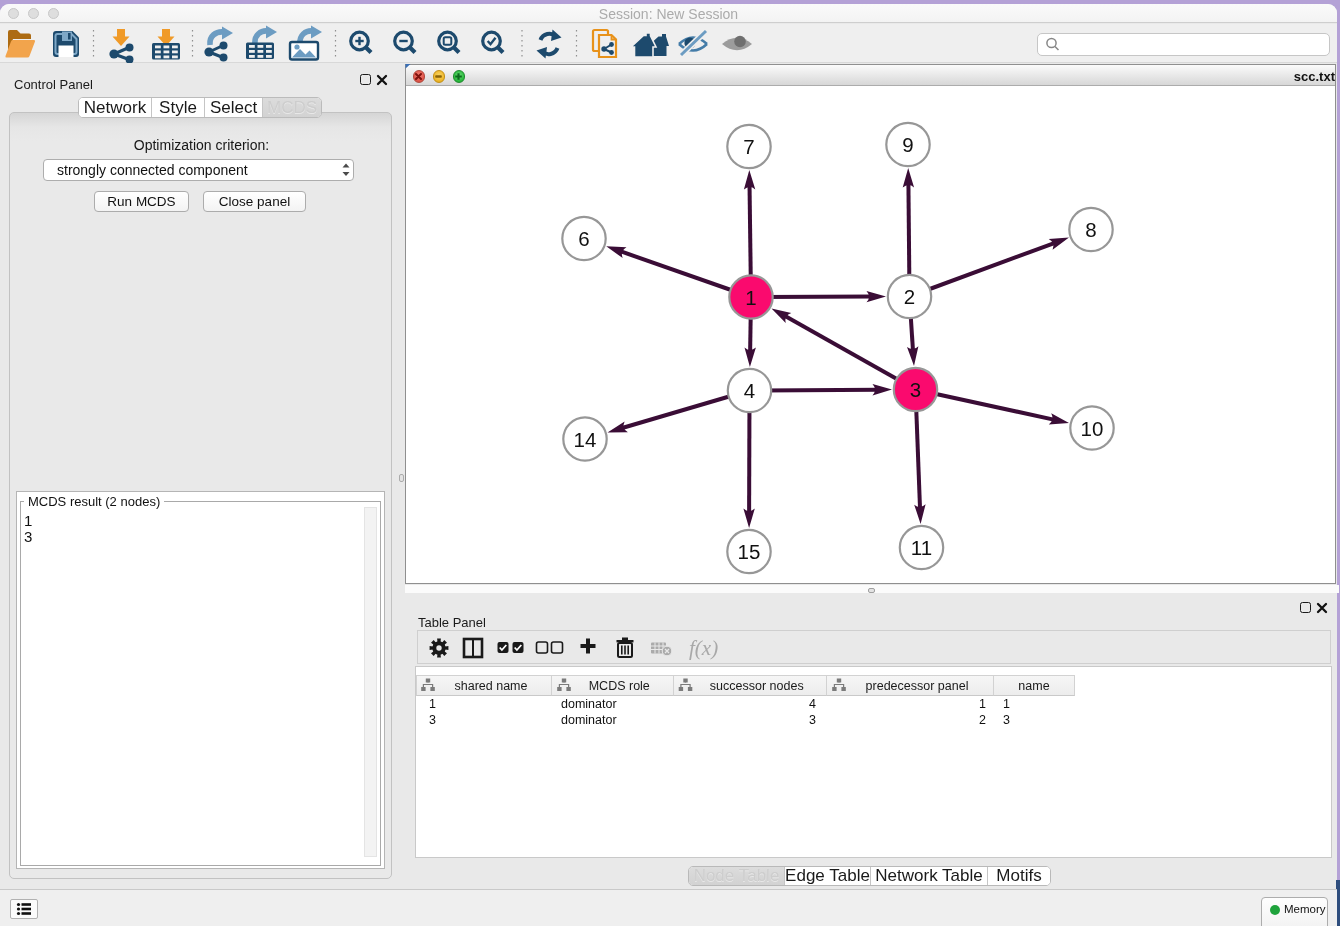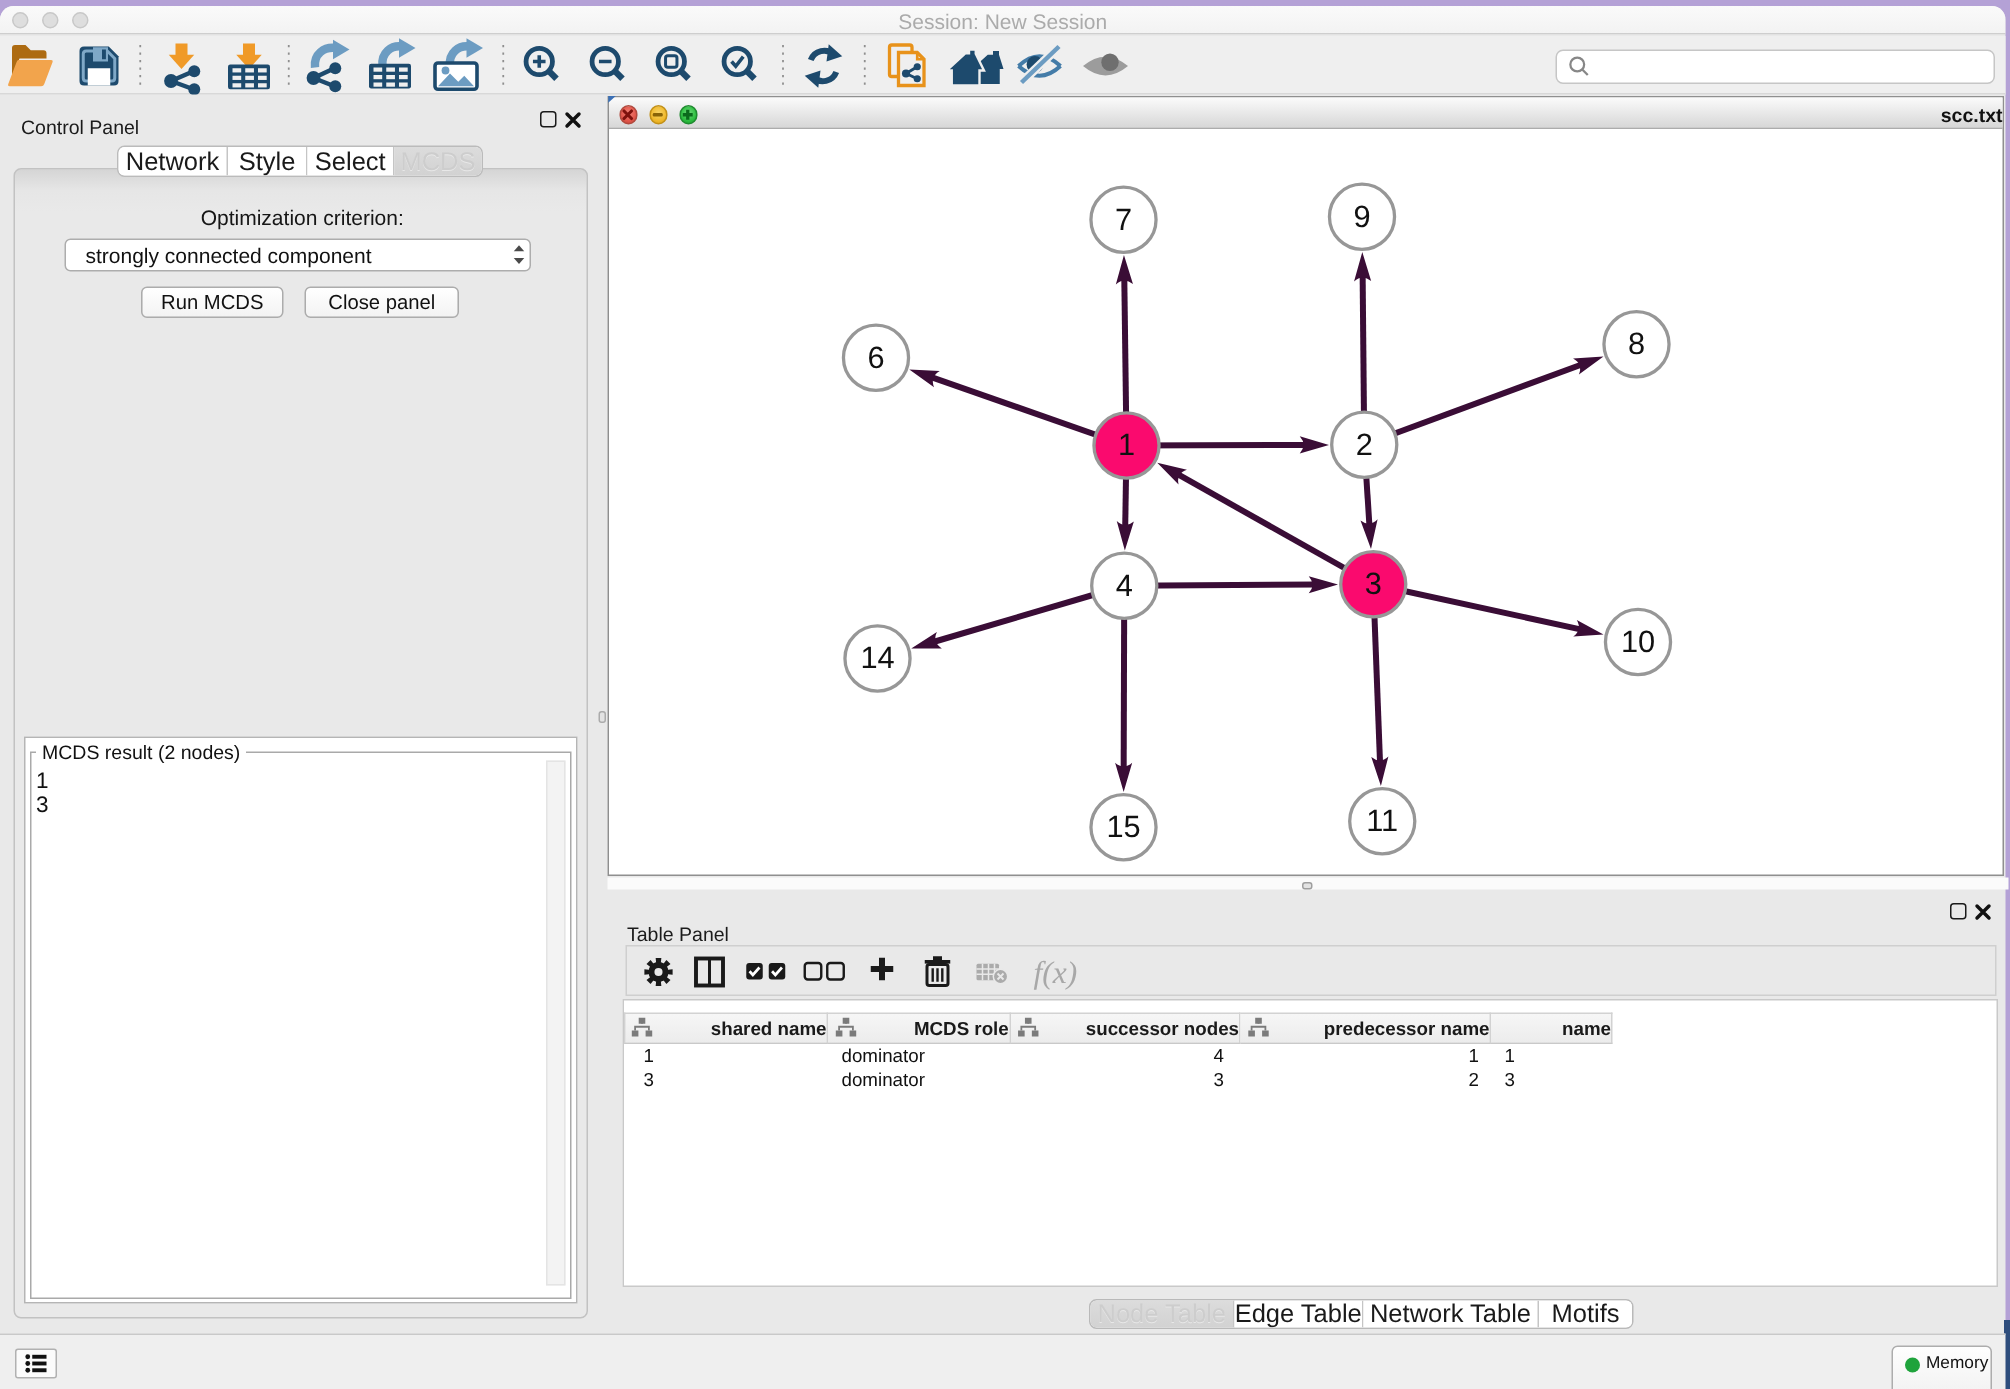--- a/index.html
+++ b/index.html
@@ -32,24 +32,24 @@
 #mcds-legend{position:absolute;left:3px;top:-8px;background:#fff;padding:0 4px;font-size:13px;color:#111;white-space:nowrap;}
 #mcds-sb{position:absolute;left:347px;top:15px;width:13px;height:350px;background:#F3F3F3;border:1px solid #E4E4E4;}
 .mcds-item{position:absolute;left:7px;font-size:15px;color:#111;}
 #netframe{position:absolute;left:405px;top:64px;width:931px;height:520px;border:1px solid #8F8F8F;background:#fff;}
 #net-titlebar{position:absolute;left:0;top:0;width:929px;height:21px;background:linear-gradient(#FBFBFB,#D7D7D7);border-bottom:1px solid #ACACAC;}
 #net-titlebar .txt{position:absolute;left:0;top:3.5px;width:100%;text-align:right;font-size:13px;font-weight:bold;color:#111;}
 .tlight{position:absolute;top:5px;width:12.5px;height:12.5px;border-radius:50%;}
 #tp-title{position:absolute;left:418px;top:600px;font-size:13px;color:#1b1b1b;margin-top:15px;}
 #tp-toolbar{position:absolute;left:417px;top:630px;width:914px;height:34px;border:1px solid #CFCFCF;}
 #tp-table{position:absolute;left:415px;top:666px;width:917px;height:192px;background:#fff;border:1px solid #C9C9C9;}
-.hcell{position:absolute;top:8px;height:21px;background:linear-gradient(#F6F6F6,#ECECEC);border-right:1px solid #D2D2D2;border-top:1px solid #D2D2D2;border-bottom:1px solid #C9C9C9;font-size:12.5px;color:#1a1a1a;text-align:right;line-height:20px;font-weight:bold;}
+.hcell{position:absolute;top:8px;height:21px;background:linear-gradient(#F6F6F6,#ECECEC);border-right:1px solid #D2D2D2;border-top:1px solid #D2D2D2;border-bottom:1px solid #C9C9C9;font-size:12.5px;color:#1a1a1a;text-align:center;line-height:20px;}
 .hcell:first-child{border-left:1px solid #D2D2D2;}
 .rcell{position:absolute;font-size:12.5px;color:#111;height:16px;line-height:16px;}
-#btabs{position:absolute;left:726px;top:866px;height:20px;display:flex;border:1px solid #B9B9B9;border-radius:5px;overflow:hidden;background:#fff;z-index:5;}
+#btabs{position:absolute;left:688px;top:866px;height:20px;display:flex;border:1px solid #B9B9B9;border-radius:5px;overflow:hidden;background:#fff;z-index:5;}
 #btabs .tab{line-height:18px;}
 </style></head><body>
 <div id="win"></div>
 <div id="corner-bl"></div>
 <div id="corner-br"></div>
 <div id="titlebar">
  <div class="tl" style="left:8px;"></div>
     <div class="tl" style="left:28px;"></div>
     <div class="tl" style="left:48px;"></div>
  <div id="title-txt">Session: New Session</div>
@@ -304,21 +304,21 @@
     <line x1="659" y1="642.5" x2="659" y2="653.5" stroke="#E9E9E9" stroke-width="1"></line>
     <line x1="663" y1="642.5" x2="663" y2="653.5" stroke="#E9E9E9" stroke-width="1"></line>
     <circle cx="667" cy="651" r="4.8" fill="#ABABAB" stroke="#E9E9E9" stroke-width="1"></circle>
     <path d="M665 649 l4 4 M669 649 l-4 4" stroke="#E9E9E9" stroke-width="1.3"></path>
     <text x="689" y="655" font-family="Liberation Serif, serif" font-style="italic" font-size="21" fill="#A8A8A8">f(x)</text>
   </svg>
 <div id="tp-table">
 <div class="hcell" style="left:0px;width:136px;padding-left:14px;">shared name</div>
 <div class="hcell" style="left:136px;width:121.5px;padding-left:14px;">MCDS role</div>
 <div class="hcell" style="left:257.5px;width:153.5px;padding-left:14px;">successor nodes</div>
-<div class="hcell" style="left:411px;width:167px;padding-left:14px;">predecessor name</div>
+<div class="hcell" style="left:411px;width:167px;padding-left:14px;">predecessor panel</div>
 <div class="hcell" style="left:578px;width:81px;padding-left:0px;">name</div>
 <svg style="position:absolute;left:0;top:0;" width="917" height="40" viewBox="0 0 917 40">
       <g transform="translate(12 18.5)" fill="#7B7B7B">
         <rect x="-2.2" y="-7" width="4.4" height="4"></rect>
         <rect x="-6.8" y="1.5" width="4.4" height="4"></rect>
         <rect x="2.4" y="1.5" width="4.4" height="4"></rect>
         <path d="M-4.6 1.5 v-2.5 h9.2 v2.5 M0 -3 v-2" fill="none" stroke="#7B7B7B" stroke-width="1.2"></path>
       </g>
       <g transform="translate(148 18.5)" fill="#7B7B7B">
         <rect x="-2.2" y="-7" width="4.4" height="4"></rect>

